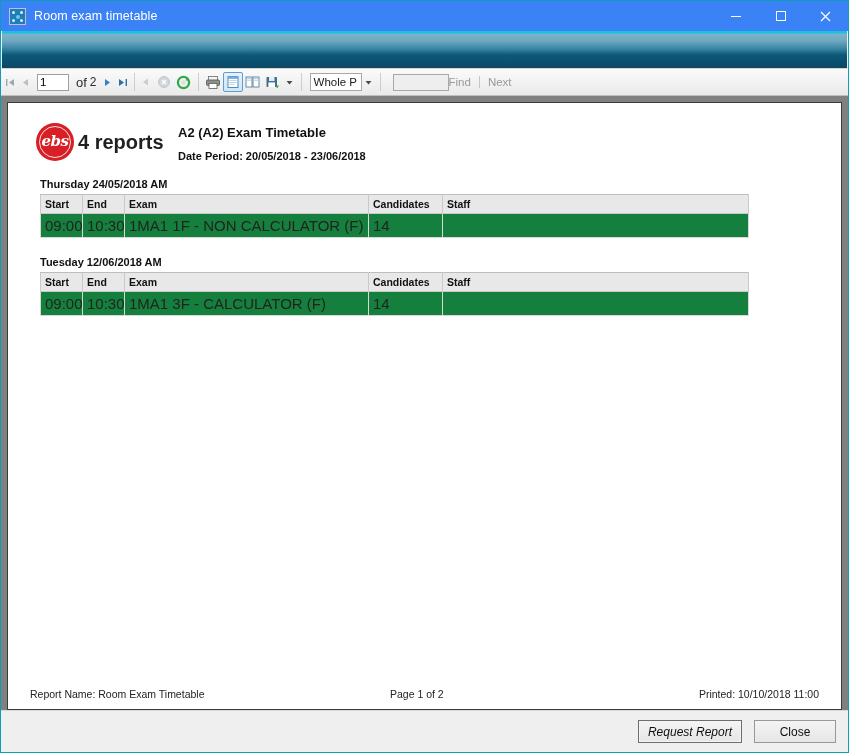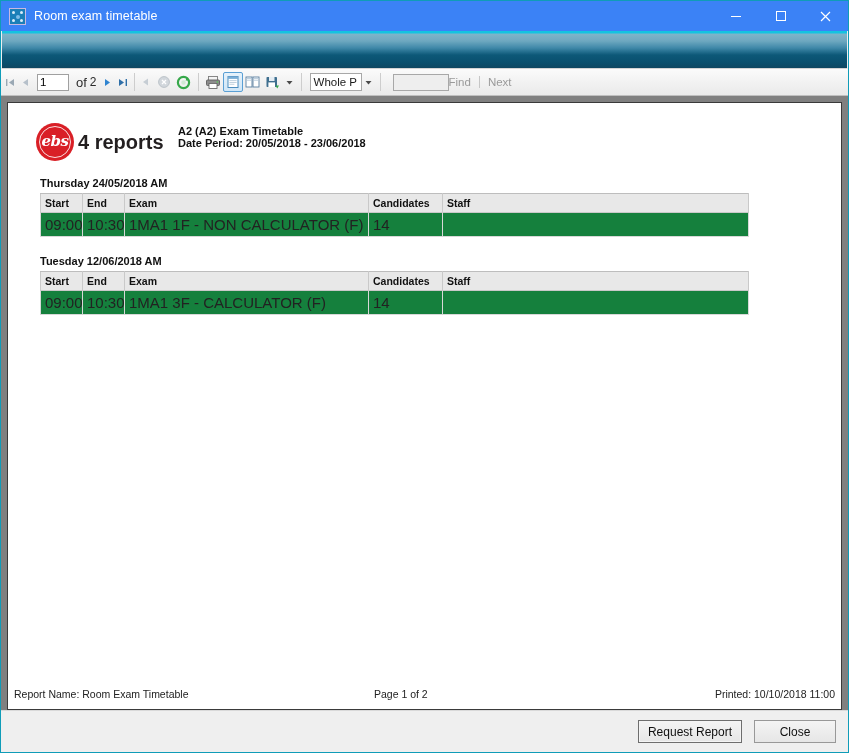--- a/index.html
+++ b/index.html
@@ -280,24 +280,24 @@
   }
   .logo-text {
     font-size: 20px;
     font-weight: bold;
     color: #231f20;
     margin-left: 4px;
     white-space: nowrap;
   }
   .rpt-titles { padding-top: 2px; }
   .rpt-title {
-    font-size: 11px;
+    font-size: 13px;
     font-weight: bold;
     color: #111111;
-    margin-bottom: 0;
+    margin-bottom: 10px;
   }
   .rpt-subtitle {
     font-size: 11px;
     font-weight: bold;
     color: #111111;
   }
 
   
   .rpt-body { padding: 16px 0 0 32px; }
   .section { margin-bottom: 18px; }
@@ -345,21 +345,21 @@
   .col-staff { width: 306px; }
 
   
   .rpt-foot {
     position: absolute;
     left: 0; right: 0;
     bottom: 9px;
     display: flex;
     font-size: 10.5px;
     color: #222222;
-    padding: 0 6px;
+    padding: 0 22px;
     box-sizing: border-box;
   }
   .rpt-foot .f1 { width: 360px; flex: none; }
   .rpt-foot .f2 { flex: 1 1 auto; text-align: left; }
   .rpt-foot .f3 { flex: none; }
 
   
   .buttonbar {
     height: 42px;
     flex: none;
@@ -383,20 +383,21 @@
     display: flex;
     align-items: center;
     justify-content: center;
     padding: 0 9px;
     margin-left: 12px;
     white-space: nowrap;
   }
   .btn.focused {
     border: 1px solid #6e6e6e;
     box-shadow: inset 0 0 0 1px #f4f4f4;
+    font-style: italic;
   }
 </style>
 </head>
 <body>
 
 <div class="window">
 
   <div class="titlebar">
     <div class="app-icon">
       <i></i>

